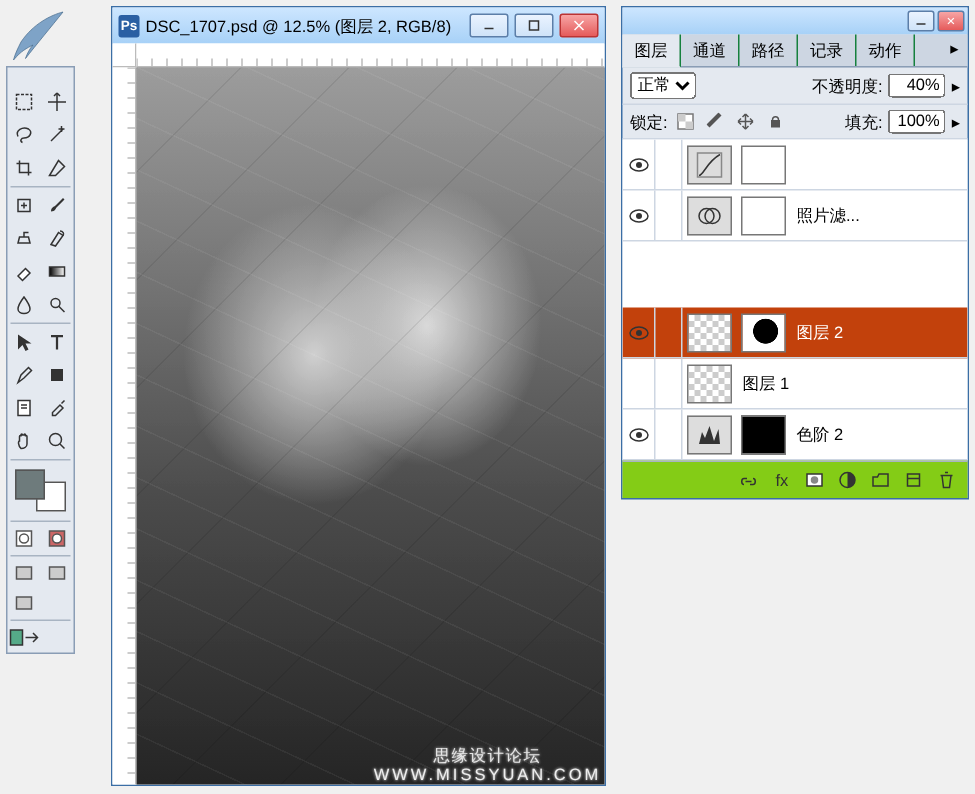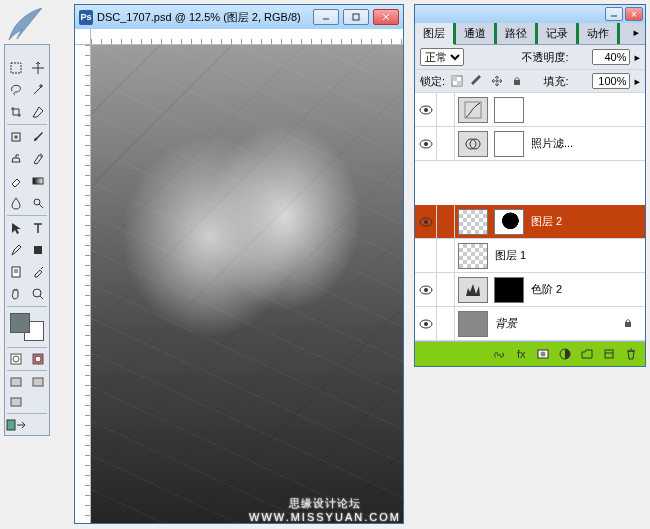--- a/index.html
+++ b/index.html
@@ -42,28 +42,28 @@
     repeating-linear-gradient(-45deg,transparent 0 50px,rgba(0,0,0,.07) 50px 51px);}
   .rulerrow { display:flex; }
 
   
   .panel { position: absolute; top: 4px; left: 414px; width: 232px; border: 1px solid #3b6ea5; background: #e4e9f0; }
   .panel-header { height: 18px; background: linear-gradient(#cde6ff,#a7d1f7); display:flex; align-items:center; }
   .panel-header .spacer { flex:1; }
   .panel-close { width: 18px; height: 14px; margin-right:2px; border:1px solid #5c7ea8; background:linear-gradient(#f7a5a5,#e55b5b); color:#fff; display:flex;align-items:center;justify-content:center; cursor:pointer; border-radius:2px;font-size:10px; }
   .panel-min { width:18px;height:14px;margin-right:2px;border:1px solid #5c7ea8;background:linear-gradient(#eaf3ff,#cfe3f8);display:flex;align-items:center;justify-content:center;cursor:pointer;border-radius:2px; }
   .tabs { display:flex; background:#cdd6e2; border-bottom:1px solid #8a9db5; }
-  .tab { padding: 3px 8px; border-right:3px solid #15803d; cursor:pointer; }
+  .tab { padding: 3px 8px; border-right:1px solid #15803d; cursor:pointer; }
   .tab.active { background:#e4e9f0; border-bottom:1px solid #e4e9f0; margin-bottom:-1px; }
   .tab-opts { margin-left:auto; padding:3px 6px; cursor:pointer; }
 
   .row { display:flex; align-items:center; gap:4px; padding:3px 5px; border-bottom:1px solid #cdd6e2; }
   .row select { height:18px; font-size:11px; }
   .row .lbl { white-space:nowrap; }
-  .row input[type=text]{ width:38px; height:16px; font-size:11px; text-align:right; padding-right:2px;margin-left:20px; }
+  .row input[type=text]{ width:38px; height:16px; font-size:11px; text-align:right; padding-right:2px; }
   .lockbtn { width:16px;height:16px; display:flex;align-items:center;justify-content:center; cursor:pointer; }
 
   .layers { background:#fff; max-height: 300px; overflow:auto; }
   .layer { display:flex; align-items:center; height:34px; border-bottom:1px solid #cdd6e2; }
   .layer.sel { background:#c2410c; color:#fff;margin-top:44px; }
   .vis { width:22px; height:100%; display:flex;align-items:center;justify-content:center; border-right:1px solid #cdd6e2; cursor:pointer;}
   .link { width:18px; height:100%; border-right:1px solid #cdd6e2; }
   .thumb { width:30px; height:26px; margin:0 3px; border:1px solid #777; background:#ddd; display:flex;align-items:center;justify-content:center; }
   .thumb.adj svg { width:20px; height:20px; }
   .thumb.mask { background:#fff; }
@@ -419,35 +419,20 @@
       <div class="link"></div>
       <div class="thumb adj">
           <svg viewBox="0 0 20 20">
             <path d="M3 16 L5 8 L7 12 L10 4 L13 14 L16 6 L17 16 Z" fill="#333"></path>
           </svg>
         </div>
         <div class="thumb mask black"></div>
       <div class="lname ">色阶 2</div>
 
     </div>
-      <div class="layer ">
-      <div class="vis">
-          <svg width="14" height="14">
-            <ellipse cx="7" cy="7" rx="6" ry="4" fill="none" stroke="#333"></ellipse>
-            <circle cx="7" cy="7" r="2" fill="#333"></circle>
-          </svg>
-        </div>
-      <div class="link"></div>
-      <div class="thumb img"></div>
-      <div class="lname bg">背景</div>
-      <span class="lock-icon"><svg width="10" height="10">
-            <rect x="2" y="4" width="6" height="5" fill="#555"></rect>
-            <path d="M3 4 C3 1 7 1 7 4" stroke="#555" fill="none"></path>
-          </svg></span>
-    </div>
     </div>
 
   <div class="panel-footer" id="footer">
       <div class="fbtn">
         <svg width="14" height="14">
           <path d="M4 10 C2 10 2 6 4 6 L6 6 M10 6 C12 6 12 10 10 10 L8 10 M5 8 L9 8" stroke="#333" fill="none"></path>
         </svg>
       </div>
       <div class="fbtn">
         <svg width="14" height="14">

